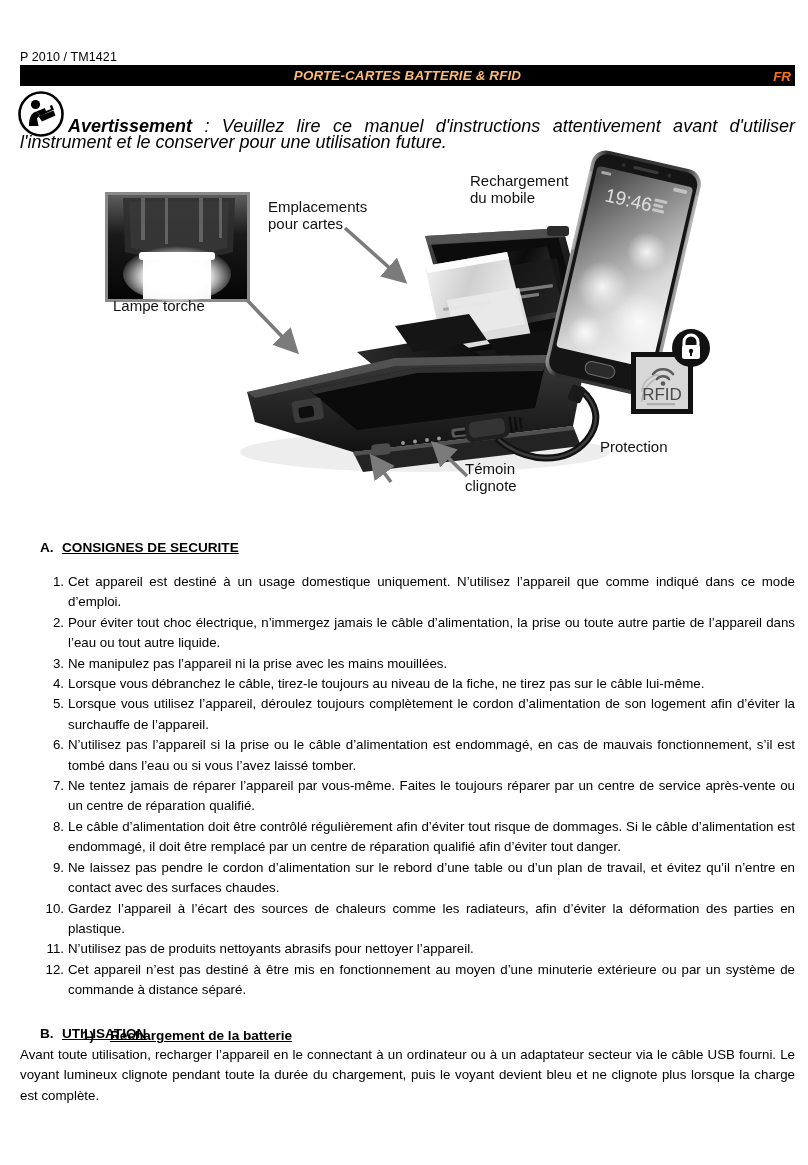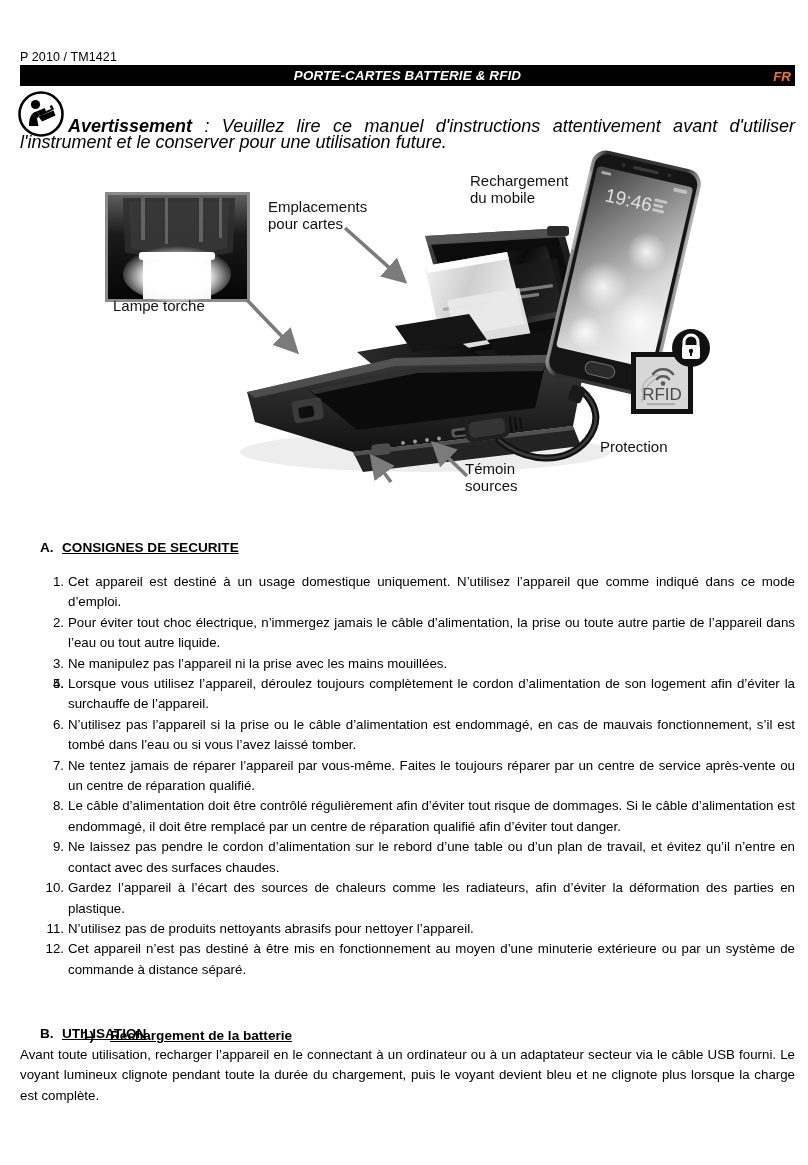--- a/index.html
+++ b/index.html
@@ -38,21 +38,21 @@
     left: 20px;
     top: 65px;
     width: 775px;
     height: 21px;
     background: #000;
     display: flex;
     align-items: center;
     justify-content: center;
   }
   .title-bar .title-text {
-    color: #ffffff;
+    color: #fdba74;
     font-weight: bold;
     font-style: italic;
     font-size: 13.4px;
     letter-spacing: .15px;
     white-space: nowrap;
   }
   .title-bar .lang-code {
     position: absolute;
     right: 4px;
     top: 50%;
@@ -404,33 +404,33 @@
         <line x1="372" y1="336" x2="340" y2="305"></line>
       </g>
     </svg>
 
     <div class="fig-label" id="lbl-emplacements">Emplacements
 pour cartes</div>
     <div class="fig-label" id="lbl-recharge">Rechargement
 du mobile</div>
     <div class="fig-label" id="lbl-lampe">Lampe torche</div>
     <div class="fig-label" id="lbl-temoin">Témoin
-sources</div>
+clignote</div>
     <div class="fig-label" id="lbl-protection">Protection</div>
   </div>
 
   <div class="sec-head" id="sec-a">
     <span class="letter">A.</span><span class="label">CONSIGNES DE SECURITE</span>
   </div>
 
   <ol class="safety-list">
       <li><span class="num">1.</span><span>Cet appareil est destiné à un usage domestique uniquement. N’utilisez l’appareil que comme indiqué dans ce mode d’emploi.</span></li>
       <li><span class="num">2.</span><span>Pour éviter tout choc électrique, n’immergez jamais le câble d’alimentation, la prise ou toute autre partie de l’appareil dans l’eau ou tout autre liquide.</span></li>
       <li><span class="num">3.</span><span>Ne manipulez pas l’appareil ni la prise avec les mains mouillées.</span></li>
-      <li><span class="num">4.</span></li>
+      <li><span class="num">4.</span><span>Lorsque vous débranchez le câble, tirez-le toujours au niveau de la fiche, ne tirez pas sur le câble lui-même.</span></li>
       <li><span class="num">5.</span><span>Lorsque vous utilisez l’appareil, déroulez toujours complètement le cordon d’alimentation de son logement afin d’éviter la surchauffe de l’appareil.</span></li>
       <li><span class="num">6.</span><span>N’utilisez pas l’appareil si la prise ou le câble d’alimentation est endommagé, en cas de mauvais fonctionnement, s’il est tombé dans l’eau ou si vous l’avez laissé tomber.</span></li>
       <li><span class="num">7.</span><span>Ne tentez jamais de réparer l’appareil par vous-même. Faites le toujours réparer par un centre de service après-vente ou un centre de réparation qualifié.</span></li>
       <li><span class="num">8.</span><span>Le câble d’alimentation doit être contrôlé régulièrement afin d’éviter tout risque de dommages. Si le câble d’alimentation est endommagé, il doit être remplacé par un centre de réparation qualifié afin d’éviter tout danger.</span></li>
       <li><span class="num">9.</span><span>Ne laissez pas pendre le cordon d’alimentation sur le rebord d’une table ou d’un plan de travail, et évitez qu’il n’entre en contact avec des surfaces chaudes.</span></li>
       <li><span class="num">10.</span><span>Gardez l’appareil à l’écart des sources de chaleurs comme les radiateurs, afin d’éviter la déformation des parties en plastique.</span></li>
       <li><span class="num">11.</span><span>N’utilisez pas de produits nettoyants abrasifs pour nettoyer l’appareil.</span></li>
       <li><span class="num">12.</span><span>Cet appareil n’est pas destiné à être mis en fonctionnement au moyen d’une minuterie extérieure ou par un système de commande à distance séparé.</span></li>
     </ol>
 

